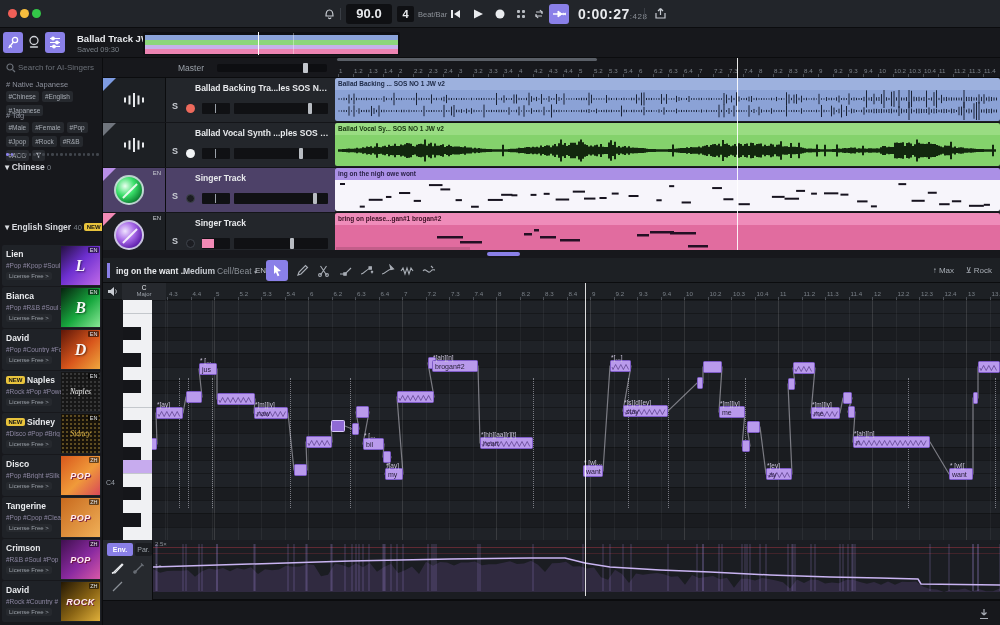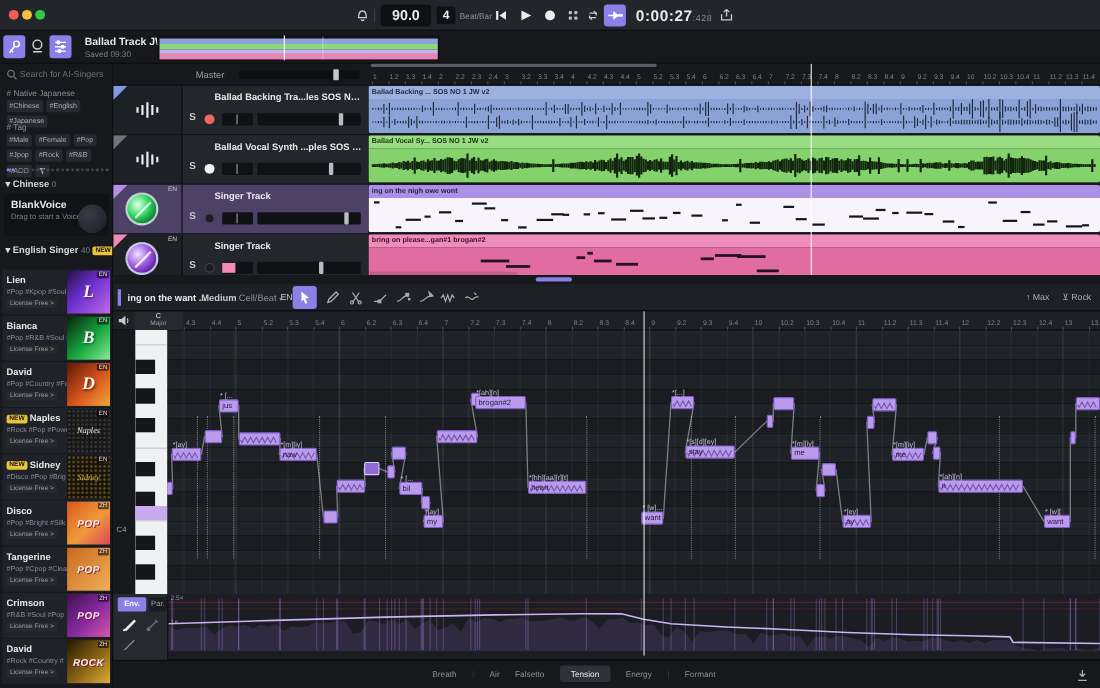--- a/index.html
+++ b/index.html
@@ -284,25 +284,20 @@
       <span class="dot"></span>
       <span class="dot"></span>
       <span class="dot"></span>
       <span class="dot"></span>
       <span class="dot"></span>
       <span class="dot"></span>
       <span class="dot"></span>
       <span class="dot"></span>
     </div>
   <div class="abs sec-head" style="top:104px">▾ <span>Chinese</span> <span class="sec-count">0</span></div>
-  <div class="abs" id="blank-card">
-    <div class="abs" id="blank-title">BlankVoice</div>
-    <div class="abs" id="blank-sub">Drag to start a VoiceMix</div>
-    <div class="abs" id="blank-orb"></div>
-  </div>
   <div class="abs sec-head" style="top:164px">▾ <span>English Singer</span> <span class="sec-count">40</span> <span class="new-chip">NEW 8</span></div>
   <div class="abs" id="singer-list" style="left:0;top:187px;width:103px">
       <div class="abs scard" style="position: absolute; left: 2px; top: 0px; width: 99px; height: 41px;">
         <div class="abs s-name" style="position: absolute;">Lien</div>
         <div class="abs s-tags" style="position: absolute;">#Pop #Kpop #Soul #</div>
         <div class="abs s-lic" style="position: absolute;">License Free &gt;</div>
         <div class="abs s-art art-lien" style="position: absolute;">
           <span class="big-letter">L</span>
           <span class="s-badge">EN</span>
         </div>
@@ -1870,26 +1865,16 @@
         <line x1="820" y1="4" x2="820" y2="51" stroke="rgba(175,145,235,.3)" stroke-width="1"></line>
         <line x1="825" y1="4" x2="825" y2="51" stroke="rgba(175,145,235,.3)" stroke-width="1"></line>
         <line x1="825" y1="4" x2="825" y2="51" stroke="rgba(175,145,235,.3)" stroke-width="1"></line>
         <line x1="847" y1="4" x2="847" y2="51" stroke="rgba(175,145,235,.3)" stroke-width="1"></line>
         <path d="M0,27 L97,24 L197,21 L297,19 L377,18 L412,18 L432,23 L457,27 L507,30 L557,32 L617,35 L677,37 L727,38 L765,39 L768,44 L847,45" stroke="#c9b4f2" stroke-width="1.5" fill="none"></path>
       </svg>
     </div>
 </div>
 
 <div class="abs" id="bottombar">
-  <div id="btabs">
-      <span class="btab">Breath</span>
-      <span class="bsep">|</span>
-      <span class="btab">Air</span>
-      <span class="btab">Falsetto</span>
-      <span class="btab active">Tension</span>
-      <span class="btab">Energy</span>
-      <span class="bsep">|</span>
-      <span class="btab">Formant</span>
-    </div>
   <svg class="abs" style="right:10px;top:7px" width="12" height="12" viewBox="0 0 12 12" fill="none" stroke="#a8adb5" stroke-width="1.2">
       <path d="M6 1 V7 M6 7 L3.5 4.5 M6 7 L8.5 4.5 M2 10.5 H10"></path>
     </svg>
 </div>
 
 </body></html>

